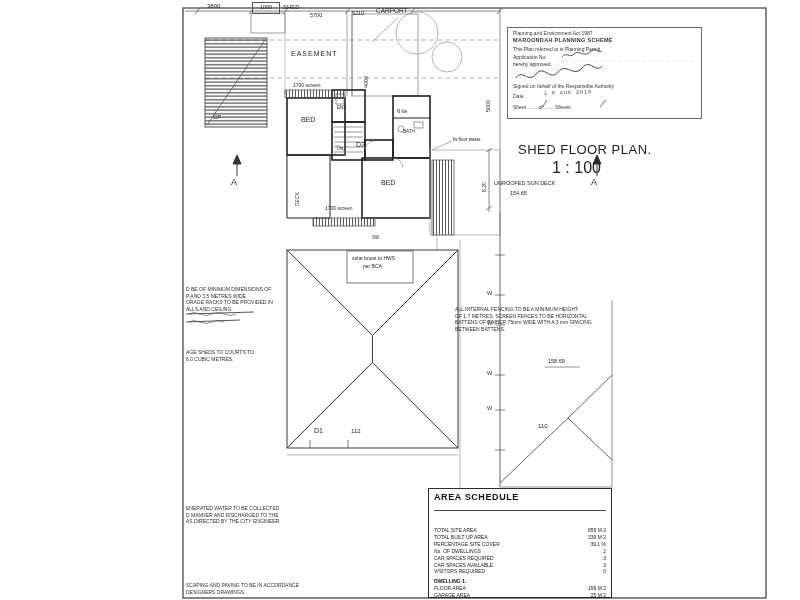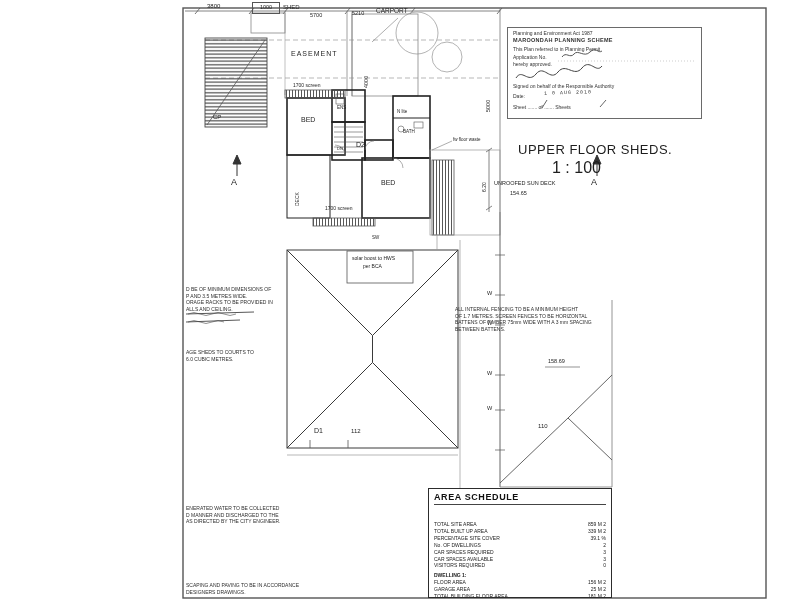--- a/index.html
+++ b/index.html
@@ -11,21 +11,21 @@
   .note{position:absolute;color:#2e2e2e;}
   .note span{display:block;font-size:5px;line-height:6.6px;white-space:nowrap;}
   .stamp{position:absolute;left:507px;top:27px;width:193px;height:90px;border:1px solid #6a6a6a;}
   .stamp .s{position:absolute;font-size:5px;color:#333;white-space:nowrap;line-height:1;}
   .datestamp{font-family:"Liberation Mono",monospace;font-size:6px;letter-spacing:1px;color:#222;
              transform:rotate(-1.5deg);}
   .dimbox{position:absolute;border:0.8px solid #555;font-size:5.5px;line-height:9px;text-align:center;}
   .schedule{position:absolute;left:428px;top:488px;width:184px;height:110px;border:1.4px solid #2c2c2c;
             background:#fff;padding:3px 5px;box-sizing:border-box;overflow:hidden;}
   .schedule .ttl{font-size:9px;font-weight:bold;letter-spacing:0.6px;color:#111;
-                 border-bottom:0.8px solid #444;padding-bottom:2px;margin-bottom:16px;}
+                 border-bottom:0.8px solid #444;padding-bottom:8px;margin-bottom:16px;}
   .srow{display:flex;justify-content:space-between;font-size:5px;line-height:6.9px;color:#222;}
   .srow .v{text-align:right;min-width:26px;}
   .dw{font-size:5px;font-weight:bold;line-height:7px;margin-top:3px;color:#222;}
 </style>
 </head>
 <body>
 
 <div id="canvas">
 
   <svg width="800" height="600" viewBox="0 0 800 600">
@@ -177,21 +177,21 @@
   <span class="lbl" style="left:403px;top:130px;font-size:4.5px">BATH</span>
   <span class="lbl" style="left:337px;top:147px;font-size:4px">DN</span>
   <span class="lbl" style="left:356px;top:141px;font-size:7px">D2</span>
   <span class="lbl" style="left:381px;top:179px;font-size:7px">BED</span>
   <span class="lbl rot" style="left:295px;top:206px;font-size:5px">DECK</span>
   <span class="lbl" style="left:325px;top:206px;font-size:5px">1700 screen</span>
   <span class="lbl" style="left:372px;top:236px;font-size:4.5px">SW</span>
   <span class="lbl" style="left:453px;top:138px;font-size:4.5px">fw floor waste</span>
   <span class="lbl rot" style="left:482px;top:192px;font-size:5px">6.20</span>
 
-  <span class="lbl" style="left:518px;top:143px;font-size:13px;letter-spacing:0.5px">UPPER FLOOR SHEDS.</span>
+  <span class="lbl" style="left:518px;top:143px;font-size:13px;letter-spacing:0.5px">SHED FLOOR PLAN.</span>
   <span class="lbl" style="left:552px;top:160px;font-size:16px">1 : 100</span>
   <span class="lbl" style="left:494px;top:181px;font-size:5.5px">UNROOFED SUN DECK</span>
   <span class="lbl" style="left:510px;top:191px;font-size:5.5px">154.65</span>
 
   <span class="lbl" style="left:231px;top:178px;font-size:9px">A</span>
   <span class="lbl" style="left:591px;top:178px;font-size:9px">A</span>
 
   <span class="lbl" style="left:352px;top:256px;font-size:5px">solar boost to HWS</span>
   <span class="lbl" style="left:363px;top:264px;font-size:5px">per BCA</span>
   <span class="lbl" style="left:314px;top:427px;font-size:7px">D1</span>

